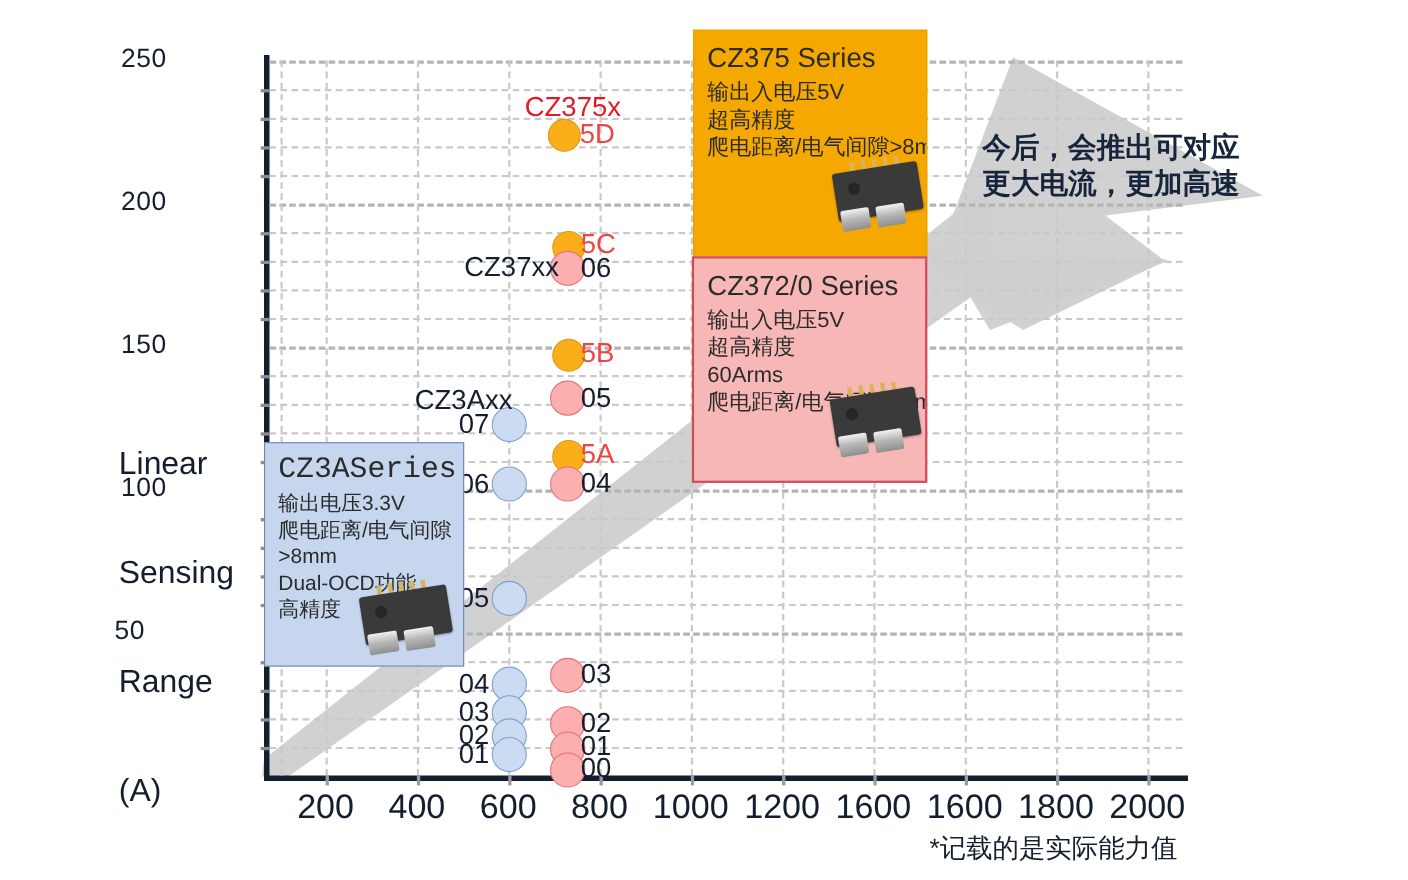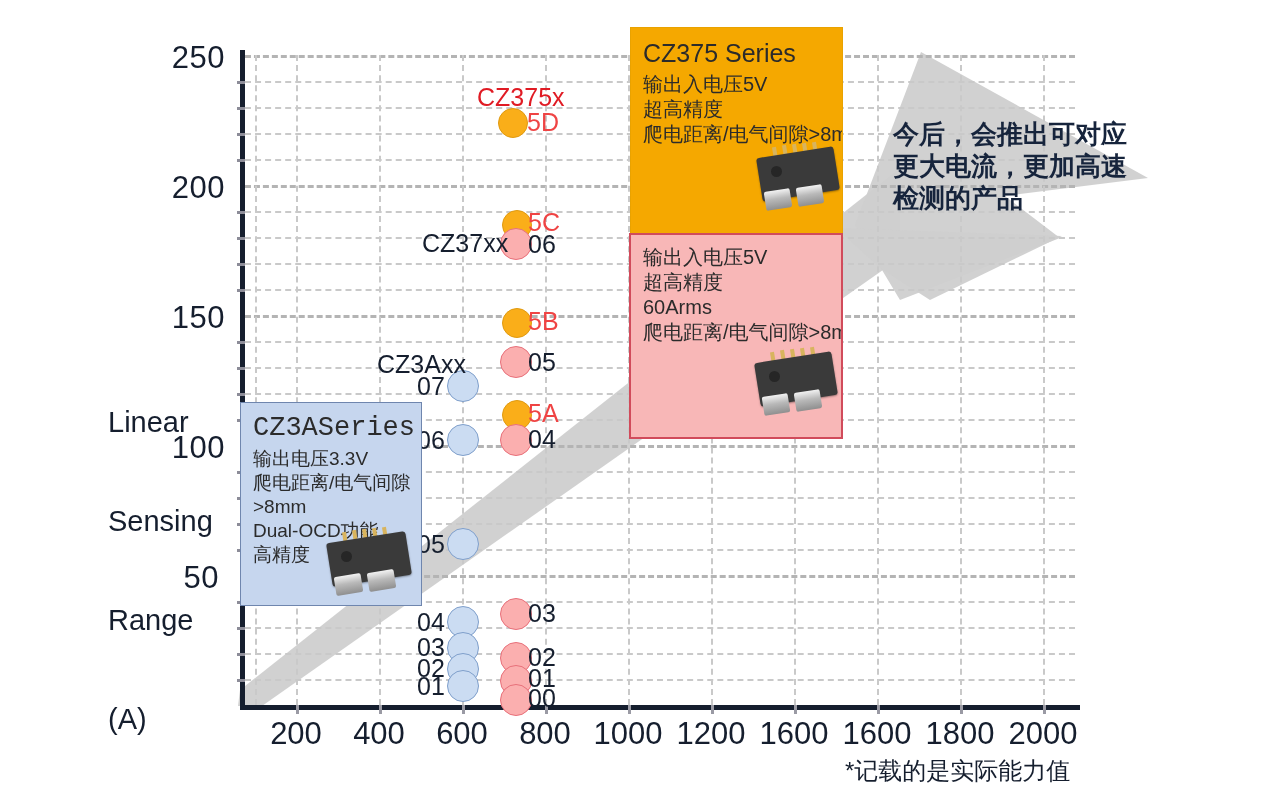--- a/index.html
+++ b/index.html
@@ -15,21 +15,21 @@
   .axis-y{position:absolute;left:240px;top:50px;width:5px;height:660px;background:#151E2E;}
   .axis-x{position:absolute;left:240px;top:705px;width:840px;height:5px;background:#151E2E;}
 
   .grid-h{position:absolute;left:0;width:830px;height:0;border-top:2px dashed #c9c9c9;}
   .grid-h.major{border-top:3px dashed #b4b4b4;}
   .grid-v{position:absolute;top:0;height:650px;width:0;border-left:2px dashed #c9c9c9;}
 
   .tick-y{position:absolute;left:-8px;width:8px;height:3px;background:#8c8c98;}
   .tick-x{position:absolute;top:650px;width:3px;height:9px;background:#9a9aa4;}
 
-  .ylab{position:absolute;text-align:right;font-size:31px;color:#151E2E;
+  .ylab{position:absolute;font-size:24px;color:#151E2E;
         letter-spacing:.5px;white-space:nowrap;}
   .xlab{position:absolute;top:716px;font-size:31px;color:#151E2E;
         text-align:center;white-space:nowrap;}
 
   .axis-title{position:absolute;left:108px;top:340px;font-size:29px;
               line-height:33px;color:#151E2E;white-space:pre;}
 
   
   .arrow-layer{position:absolute;left:0;top:0;width:1280px;height:800px;
                pointer-events:none;}
@@ -255,20 +255,21 @@
       <div class="pin" style="left:64px;top:2px;width:4px;height:13px;transform:rotate(-9deg)"></div>
       <div class="body" style="left:10px;top:12px;width:78px;height:44px"></div>
       <div class="dot" style="left:22px;top:26px;width:11px;height:11px;"></div>
       <div class="tab" style="left:16px;top:50px;width:26px;height:19px;transform:rotate(-9deg)"></div>
       <div class="tab" style="left:48px;top:46px;width:26px;height:19px;transform:rotate(-9deg)"></div>
     </div>
   </div>
 
   <div class="callout cz372">
     <div class="pad">
+      <div class="ttl">CZ372/0 Series</div>
       <div class="ln">输出入电压5V</div>
       <div class="ln">超高精度</div>
       <div class="ln">60Arms</div>
       <div class="ln">爬电距离/电气间隙&gt;8mm</div>
     </div>
     <div class="chip" style="left:116px;top:110px;width:92px;height:78px">
       <div class="pin" style="left:24px;top:7px;width:4px;height:13px;transform:rotate(-9deg)"></div>
       <div class="pin" style="left:34px;top:5px;width:4px;height:13px;transform:rotate(-9deg)"></div>
       <div class="pin" style="left:44px;top:4px;width:4px;height:13px;transform:rotate(-9deg)"></div>
       <div class="pin" style="left:54px;top:3px;width:4px;height:13px;transform:rotate(-9deg)"></div>
@@ -298,18 +299,17 @@
       <div class="body" style="left:10px;top:12px;width:80px;height:44px"></div>
       <div class="dot" style="left:22px;top:26px;width:11px;height:11px;"></div>
       <div class="tab" style="left:16px;top:50px;width:27px;height:19px;transform:rotate(-9deg)"></div>
       <div class="tab" style="left:49px;top:46px;width:27px;height:19px;transform:rotate(-9deg)"></div>
     </div>
   </div>
 
   <div class="arrow-text">
     <div>今后，会推出可对应</div>
     <div>更大电流，更加高速</div>
-    <div>检测的产品</div>
   </div>
 
   <div class="footnote">*记载的是实际能力值</div>
 
 </div>
 
 </body></html>

